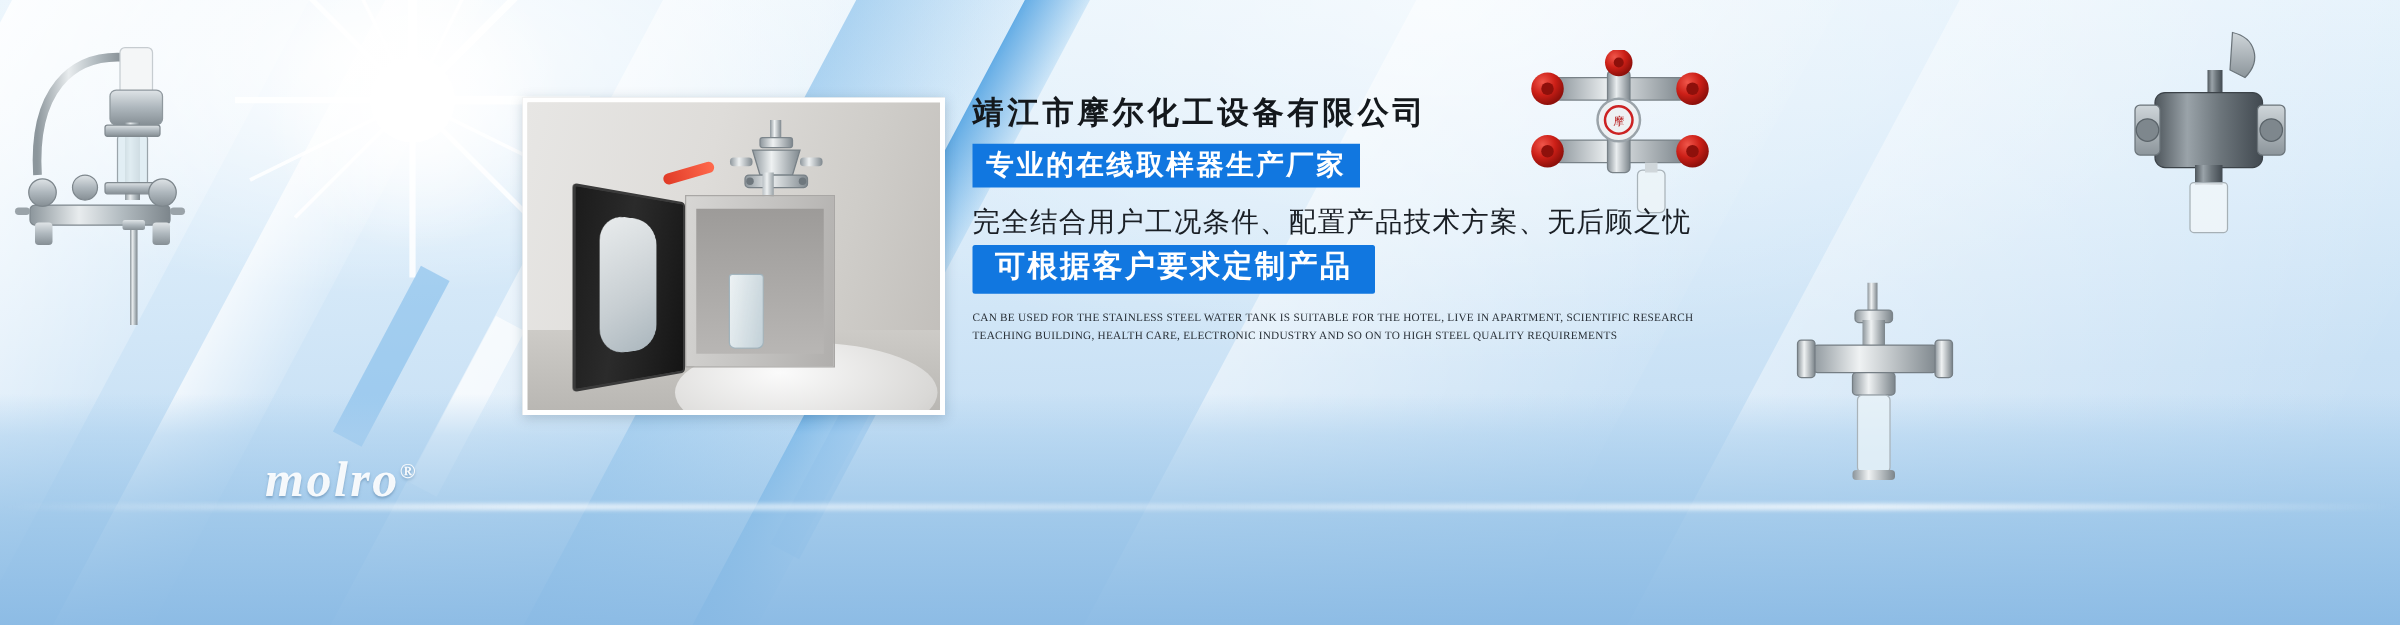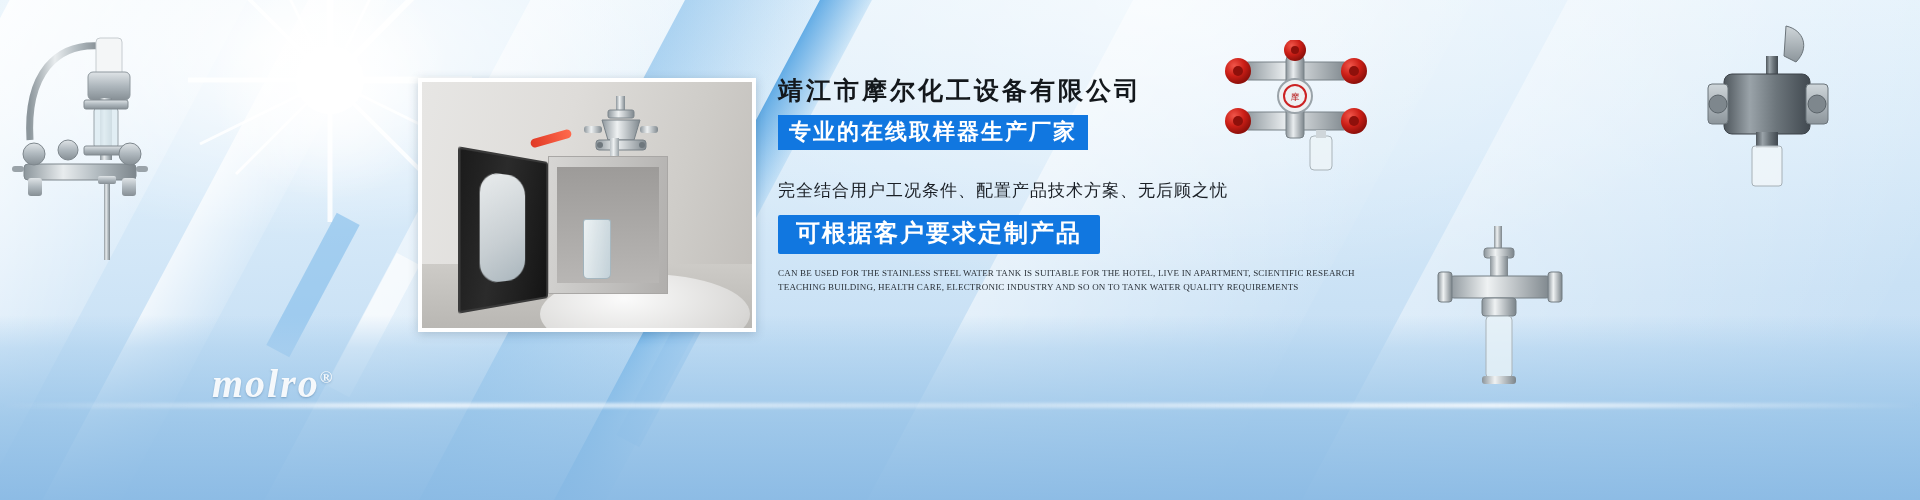--- a/index.html
+++ b/index.html
@@ -117,29 +117,29 @@
     background:#1177e0;
     color:#ffffff;
     font-weight:bold;
     font-size: 22px;
     letter-spacing: 2px;
     padding: 5px 11px 7px 11px;
     line-height: 1.08;
     white-space: nowrap;
   }
   .t-sub {
-    margin-top: 29px;
-    font-size: 17px;
+    margin-top: 13px;
+    font-size: 22px;
     letter-spacing: 1px;
     color:#1a1f25;
     white-space: nowrap;
   }
   .t-pill2 {
     display:inline-block;
-    margin-top: 13px;
+    margin-top: 3px;
     background:#1177e0;
     color:#ffffff;
     font-weight:bold;
     font-size: 24px;
     letter-spacing: 2px;
     padding: 5px 18px 7px 18px;
     border-radius: 2px;
     line-height: 1.1;
     white-space: nowrap;
   }
@@ -387,20 +387,20 @@
       <rect x="54" y="90" width="26" height="62" rx="4" fill="rgba(233,243,248,.8)" stroke="#a9b3b9"></rect>
       <rect x="50" y="150" width="34" height="8" rx="3" fill="url(#s3)"></rect>
     </svg>
   </div>
 
   <div class="txt">
     <div class="t-title">靖江市摩尔化工设备有限公司</div>
     <div><span class="t-pill">专业的在线取样器生产厂家</span></div>
     <div class="t-sub">完全结合用户工况条件、配置产品技术方案、无后顾之忧</div>
     <div><span class="t-pill2">可根据客户要求定制产品</span></div>
-    <div class="t-en">CAN BE USED FOR THE STAINLESS STEEL WATER TANK IS SUITABLE FOR THE HOTEL, LIVE IN APARTMENT, SCIENTIFIC RESEARCH TEACHING BUILDING, HEALTH CARE, ELECTRONIC INDUSTRY AND SO ON TO TANK WATER QUALITY REQUIREMENTS</div>
+    <div class="t-en">CAN BE USED FOR THE STAINLESS STEEL WATER TANK IS SUITABLE FOR THE HOTEL, LIVE IN APARTMENT, SCIENTIFIC RESEARCH TEACHING BUILDING, HEALTH CARE, ELECTRONIC INDUSTRY AND SO ON TO HIGH STEEL QUALITY REQUIREMENTS</div>
   </div>
 
   <div class="wm">
     <span>molro</span><sup>®</sup>
   </div>
 
 </div>
 
 </body></html>

